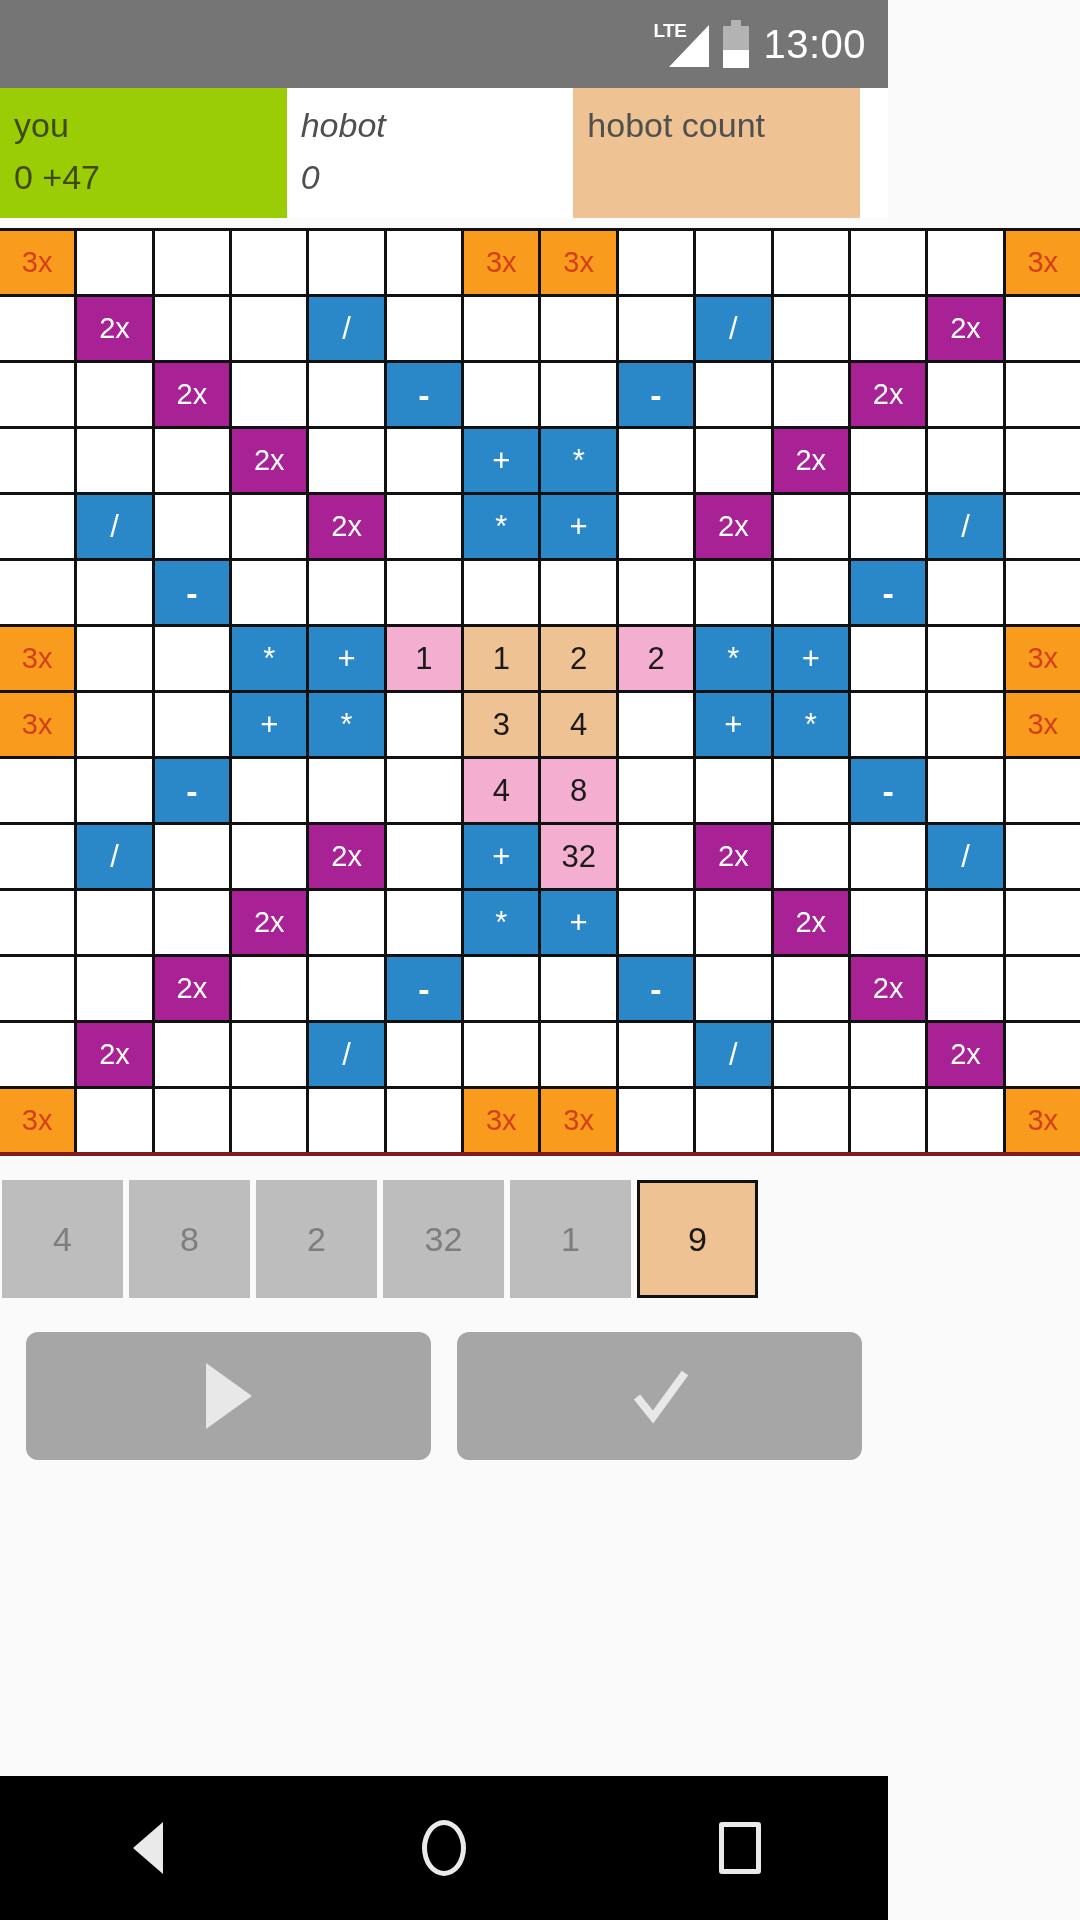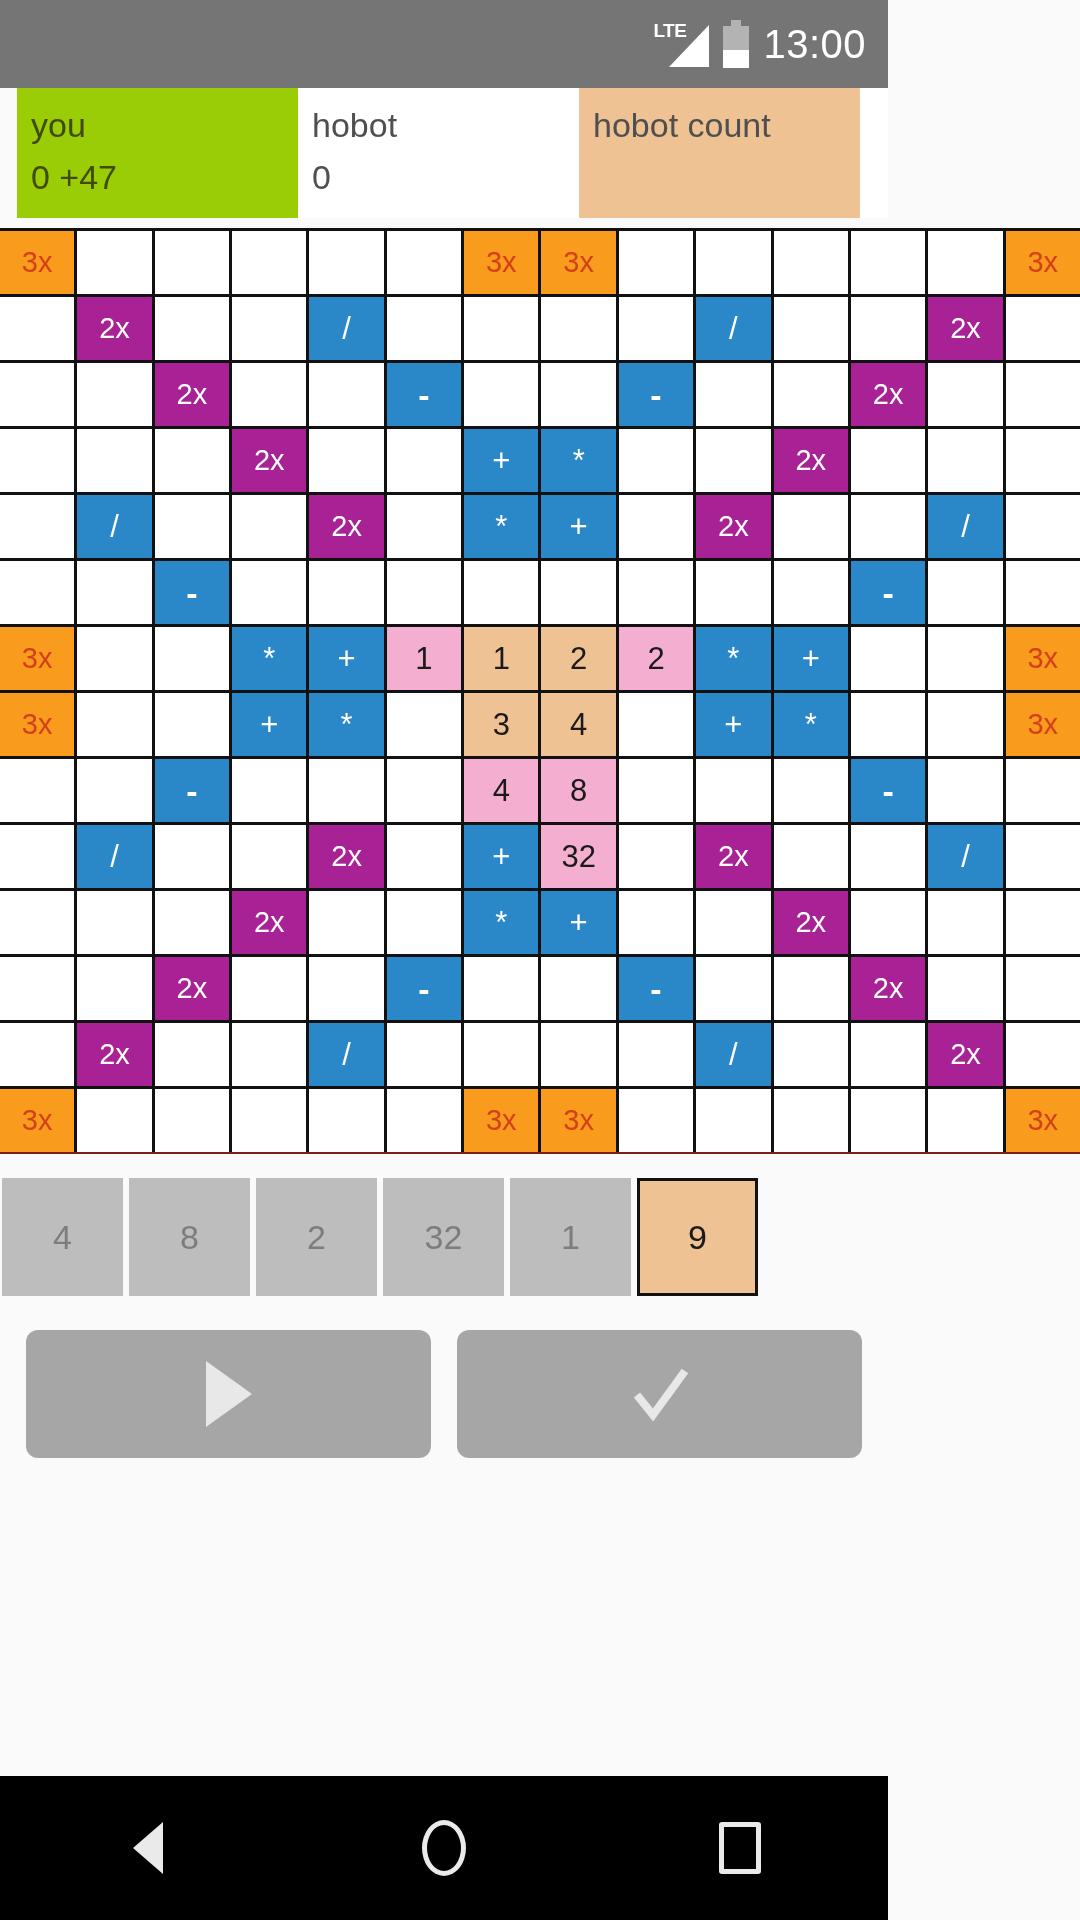--- a/index.html
+++ b/index.html
@@ -35,41 +35,41 @@
   }
   .battery .bat-fill {
     position: absolute; bottom: 0; left: 0; width: 26px; height: 18px; background: #ffffff;
   }
   .battery .bat-tip {
     position: absolute; top: 0; left: 8px; width: 10px; height: 7px; background: #b3b3b3;
   }
   .clock { color: #fff; font-size: 40px; letter-spacing: 0.5px; }
 
   
-  .scorebar { height: 130px; display: flex; background: #a16207; flex: none; margin-left: 17px; }
+  .scorebar { height: 130px; display: flex; background: #a16207; flex: none; }
   .score-cell { padding: 16px 14px 0 14px; display: flex; flex-direction: column; }
   .score-cell.you   { width: 300px; background: #9acd05; }
-  .score-cell.opp   { width: 300px; background: #ffffff; }
+  .score-cell.opp   { width: 300px; background: #ffffff; font-style: italic; }
   .score-cell.cards { width: 300px; background: #eec292; }
   .score-cell.pad   { flex: 1; background: #ffffff; }
   .score-label { font-size: 34px; color: #4f4f4f; line-height: 1.25; }
   .score-val   { font-size: 34px; color: #4f4f4f; line-height: 1.45; margin-top: 6px; }
   .score-cell.you .score-label, .score-cell.you .score-val { color: #3f4a04; }
 
   
   .board-wrap { flex: none; padding: 10px 0 0 0; background: #fafafa; }
   .board {
     width: 1080px;
     display: grid;
     grid-template-columns: repeat(14, 1fr);
     grid-auto-rows: 63px;
     background: #111111;
     gap: 3px;
     border-top: 3px solid #111;
-    border-bottom: 2px solid #7f1d1d;
+    border-bottom: 4px solid #7f1d1d;
   }
   .cell {
     background: #ffffff;
     display: flex; align-items: center; justify-content: center;
     font-size: 30px; line-height: 1;
     color: #ffffff;
   }
   .cell.t-empty { background: #ffffff; }
   .cell.t-x3  { background: #f99b1c; color: #d4401a; font-size: 29px; }
   .cell.t-x2  { background: #a82296; color: #ffffff; font-size: 29px; }

